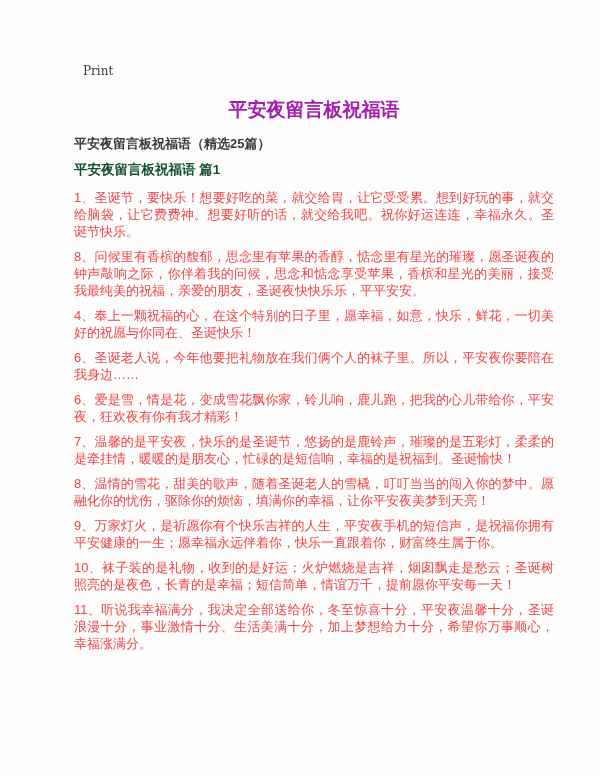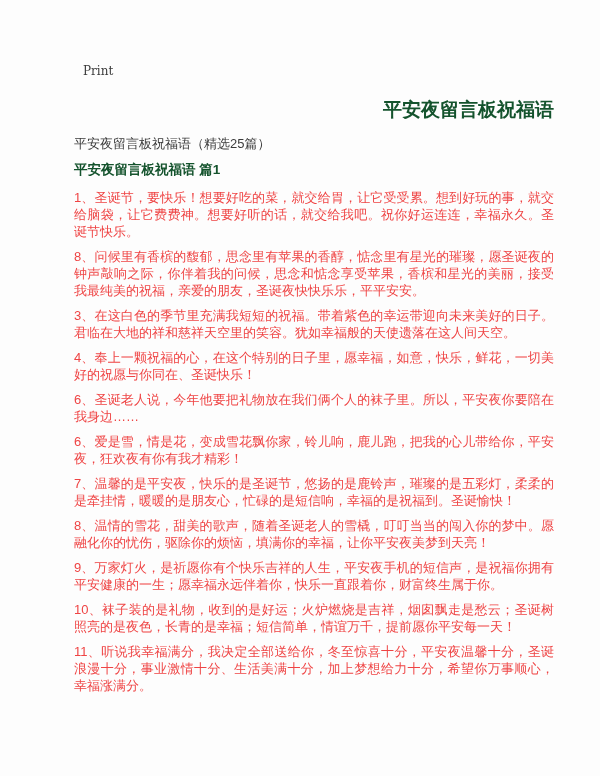--- a/index.html
+++ b/index.html
@@ -23,30 +23,30 @@
   .print-label {
     font-family: "DejaVu Serif", "Liberation Serif", serif;
     font-size: 12px;
     color: #3c3c3c;
     margin-left: 9px;
     display: inline-block;
     cursor: pointer;
   }
   .doc-title {
     margin: 19px 0 0 0;
-    text-align: right;
+    text-align: center;
     font-size: 19px;
     font-weight: bold;
-    color: #14532d;
+    color: #a21caf;
     line-height: 24px;
   }
   .doc-subtitle {
     margin: 13px 0 0 0;
     font-size: 13px;
-    font-weight: normal;
+    font-weight: bold;
     color: #3a3a3a;
     line-height: 17px;
   }
   .section-heading {
     margin: 9px 0 0 0;
     font-size: 13.5px;
     font-weight: bold;
     color: #14532d;
     line-height: 17px;
   }
@@ -72,21 +72,20 @@
 
   <h1 class="doc-title">平安夜留言板祝福语</h1>
 
   <p class="doc-subtitle">平安夜留言板祝福语（精选25篇）</p>
 
   <h2 class="section-heading">平安夜留言板祝福语 篇1</h2>
 
   <div class="content">
     <p>1、圣诞节，要快乐！想要好吃的菜，就交给胃，让它受受累。想到好玩的事，就交给脑袋，让它费费神。想要好听的话，就交给我吧。祝你好运连连，幸福永久。圣诞节快乐。</p>
     <p>8、问候里有香槟的馥郁，思念里有苹果的香醇，惦念里有星光的璀璨，愿圣诞夜的钟声敲响之际，你伴着我的问候，思念和惦念享受苹果，香槟和星光的美丽，接受我最纯美的祝福，亲爱的朋友，圣诞夜快快乐乐，平平安安。</p>
-    <p>3、在这白色的季节里充满我短短的祝福。带着紫色的幸运带迎向未来美好的日子。君临在大地的祥和慈祥天空里的笑容。犹如幸福般的天使遗落在这人间天空。</p>
     <p>4、奉上一颗祝福的心，在这个特别的日子里，愿幸福，如意，快乐，鲜花，一切美好的祝愿与你同在、圣诞快乐！</p>
     <p>6、圣诞老人说，今年他要把礼物放在我们俩个人的袜子里。所以，平安夜你要陪在我身边……</p>
     <p>6、爱是雪，情是花，变成雪花飘你家，铃儿响，鹿儿跑，把我的心儿带给你，平安夜，狂欢夜有你有我才精彩！</p>
     <p>7、温馨的是平安夜，快乐的是圣诞节，悠扬的是鹿铃声，璀璨的是五彩灯，柔柔的是牵挂情，暖暖的是朋友心，忙碌的是短信响，幸福的是祝福到。圣诞愉快！</p>
     <p>8、温情的雪花，甜美的歌声，随着圣诞老人的雪橇，叮叮当当的闯入你的梦中。愿融化你的忧伤，驱除你的烦恼，填满你的幸福，让你平安夜美梦到天亮！</p>
     <p>9、万家灯火，是祈愿你有个快乐吉祥的人生，平安夜手机的短信声，是祝福你拥有平安健康的一生；愿幸福永远伴着你，快乐一直跟着你，财富终生属于你。</p>
     <p>10、袜子装的是礼物，收到的是好运；火炉燃烧是吉祥，烟囱飘走是愁云；圣诞树照亮的是夜色，长青的是幸福；短信简单，情谊万千，提前愿你平安每一天！</p>
     <p>11、听说我幸福满分，我决定全部送给你，冬至惊喜十分，平安夜温馨十分，圣诞浪漫十分，事业激情十分、生活美满十分，加上梦想给力十分，希望你万事顺心，幸福涨满分。</p>
   </div>
 

